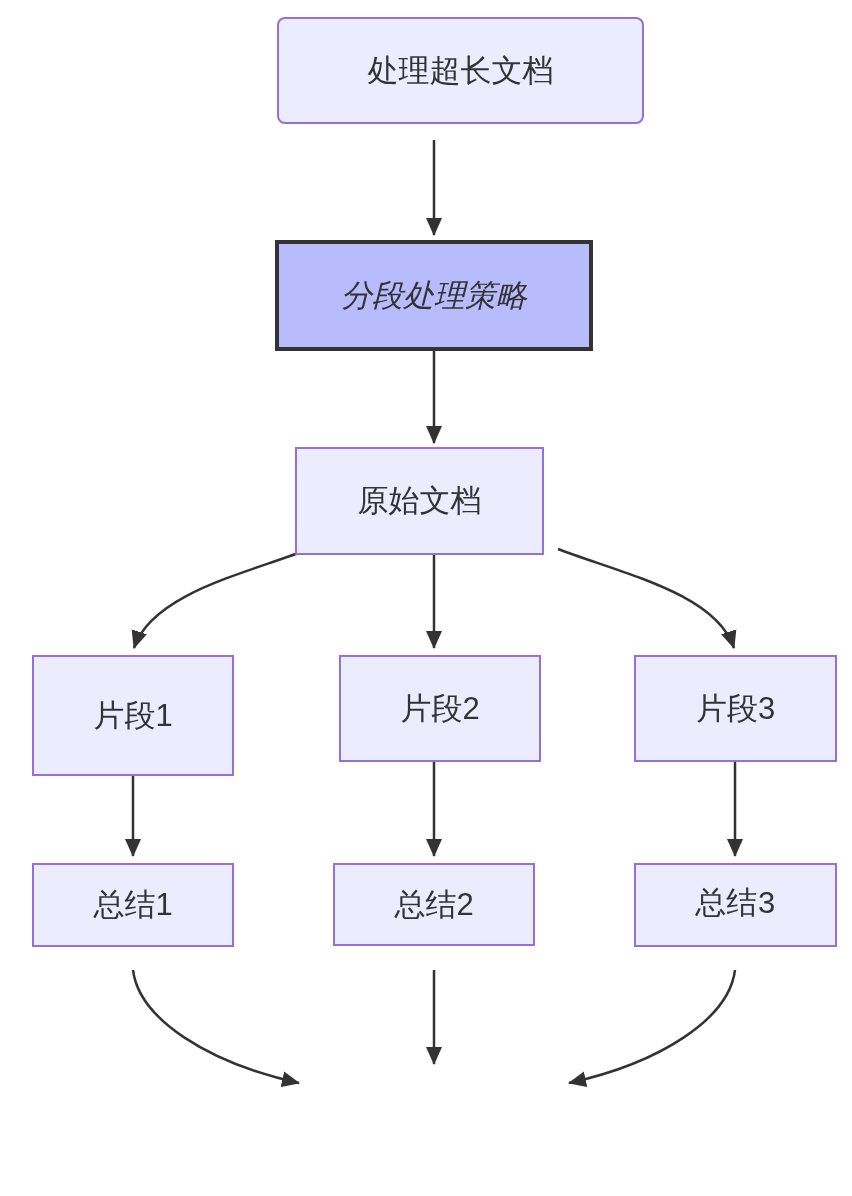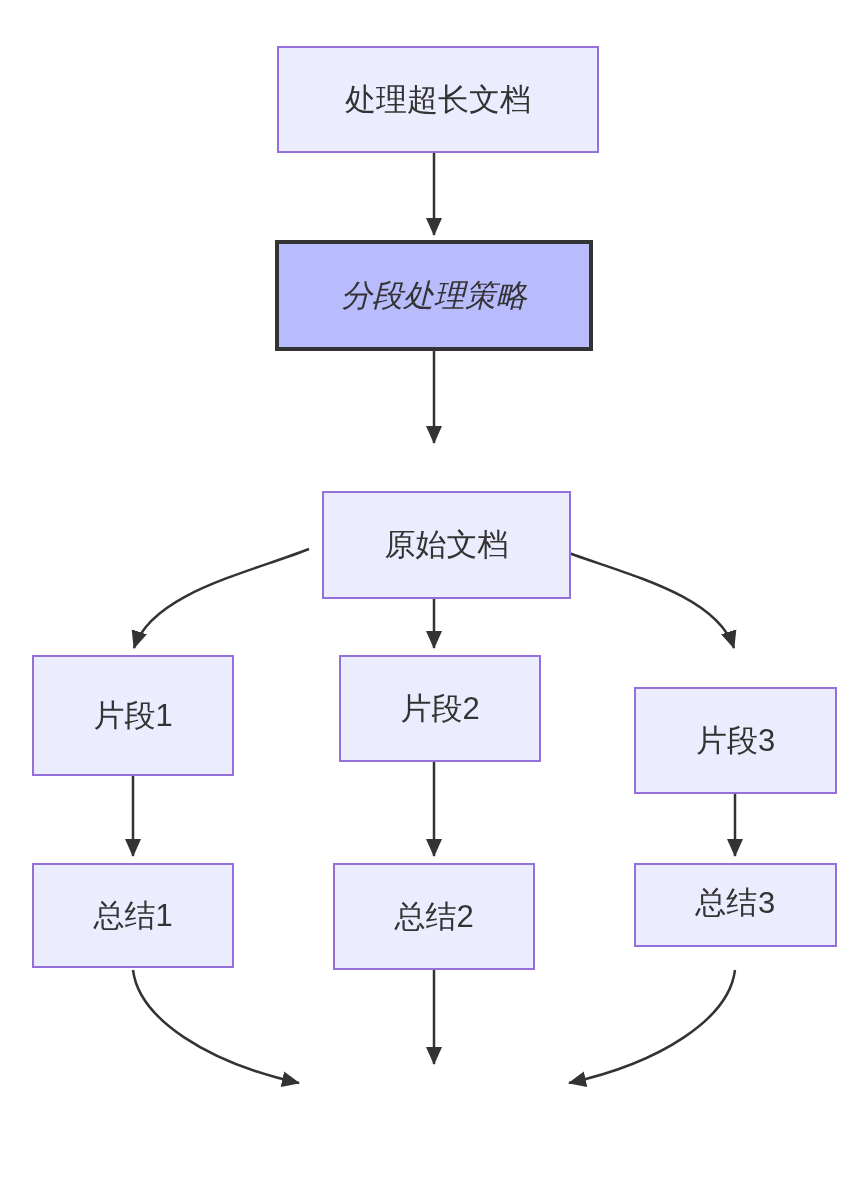--- a/index.html
+++ b/index.html
@@ -70,49 +70,49 @@
     <path class="edge" d="M 434 555 L 434 648" marker-end="url(#arrowhead)"></path>
     <path class="edge" d="M 558 549 C 620 573 716 593 734 648" marker-end="url(#arrowhead)"></path>
     <path class="edge" d="M 133 762 L 133 856" marker-end="url(#arrowhead)"></path>
     <path class="edge" d="M 434 762 L 434 856" marker-end="url(#arrowhead)"></path>
     <path class="edge" d="M 735 762 L 735 856" marker-end="url(#arrowhead)"></path>
     <path class="edge" d="M 133 970 C 139 1019 208 1063 299 1083" marker-end="url(#arrowhead)"></path>
     <path class="edge" d="M 434 970 L 434 1064" marker-end="url(#arrowhead)"></path>
     <path class="edge" d="M 735 970 C 729 1019 660 1063 569 1083" marker-end="url(#arrowhead)"></path>
   </svg>
 
-  <div class="node" style="left:277px; top:46px; width:322px; height:107px;">
+  <div class="node" style="left:277px; top:17px; width:367px; height:107px;border-radius:8px;">
     <span class="label">处理超长文档</span>
   </div>
 
   <div class="node emphasis" style="left:275px; top:240px; width:318px; height:111px;font-style:italic;">
     <span class="label">分段处理策略</span>
   </div>
 
-  <div class="node" style="left:322px; top:447px; width:249px; height:108px;margin-top:44px;">
+  <div class="node" style="left:295px; top:447px; width:249px; height:108px;">
     <span class="label">原始文档</span>
   </div>
 
   <div class="node" style="left:32px; top:655px; width:202px; height:121px;">
     <span class="label">片段1</span>
   </div>
 
   <div class="node" style="left:333px; top:655px; width:202px; height:107px;margin-left:6px;">
     <span class="label">片段2</span>
   </div>
 
-  <div class="node" style="left:634px; top:687px; width:203px; height:107px;">
+  <div class="node" style="left:634px; top:655px; width:203px; height:107px;">
     <span class="label">片段3</span>
   </div>
 
-  <div class="node" style="left:32px; top:863px; width:202px; height:105px;">
+  <div class="node" style="left:32px; top:863px; width:202px; height:84px;">
     <span class="label">总结1</span>
   </div>
 
-  <div class="node" style="left:333px; top:863px; width:202px; height:107px;">
+  <div class="node" style="left:333px; top:863px; width:202px; height:83px;">
     <span class="label">总结2</span>
   </div>
 
   <div class="node" style="left:634px; top:863px; width:203px; height:84px;font-family:Liberation Mono, monospace;">
     <span class="label">总结3</span>
   </div>
 
 
 </div>
 

